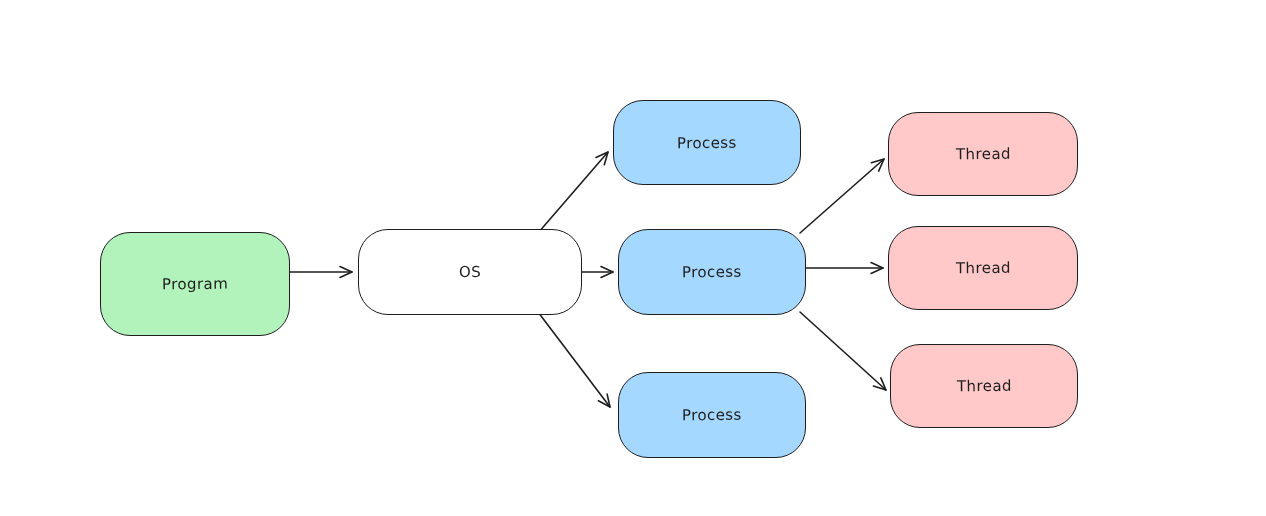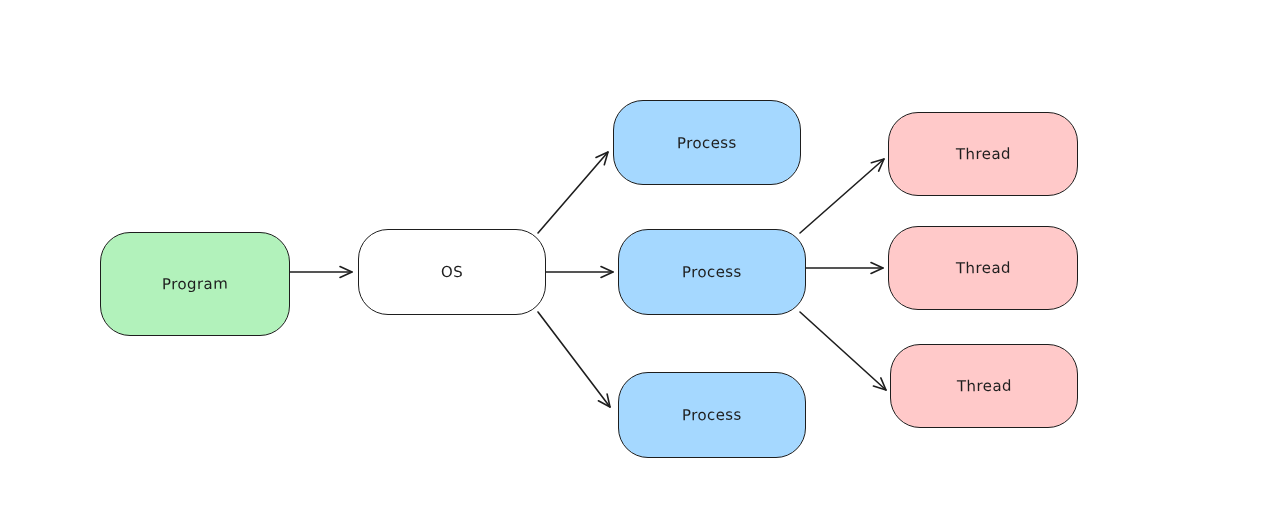--- a/index.html
+++ b/index.html
@@ -54,21 +54,21 @@
         <line x1="546" y1="272" x2="613" y2="272" stroke="#1e1e1e" stroke-width="1.6" stroke-linecap="round" marker-end="url(#arrowhead)"></line>
         <line x1="538" y1="312" x2="610" y2="407" stroke="#1e1e1e" stroke-width="1.6" stroke-linecap="round" marker-end="url(#arrowhead)"></line>
         <line x1="800" y1="233" x2="884" y2="159" stroke="#1e1e1e" stroke-width="1.6" stroke-linecap="round" marker-end="url(#arrowhead)"></line>
         <line x1="806" y1="268" x2="883" y2="268" stroke="#1e1e1e" stroke-width="1.6" stroke-linecap="round" marker-end="url(#arrowhead)"></line>
         <line x1="800" y1="312" x2="886" y2="390" stroke="#1e1e1e" stroke-width="1.6" stroke-linecap="round" marker-end="url(#arrowhead)"></line>
       </g>
   </svg>
 <div class="node" style="left: 100px; top: 232px; width: 190px; height: 104px; background: rgb(178, 242, 187); border-color: rgb(30, 30, 30);">
       <span>Program</span>
     </div>
-    <div class="node" style="left: 358px; top: 229px; width: 188px; height: 86px; background: rgb(255, 255, 255); border-color: rgb(30, 30, 30);">
+    <div class="node" style="left: 358px; top: 229px; width: 224px; height: 86px; background: rgb(255, 255, 255); border-color: rgb(30, 30, 30);">
       <span>OS</span>
     </div>
     <div class="node" style="left: 613px; top: 100px; width: 188px; height: 85px; background: rgb(165, 216, 255); border-color: rgb(30, 30, 30);">
       <span>Process</span>
     </div>
     <div class="node" style="left: 618px; top: 229px; width: 188px; height: 86px; background: rgb(165, 216, 255); border-color: rgb(30, 30, 30);">
       <span>Process</span>
     </div>
     <div class="node" style="left: 618px; top: 372px; width: 188px; height: 86px; background: rgb(165, 216, 255); border-color: rgb(30, 30, 30);">
       <span>Process</span>

